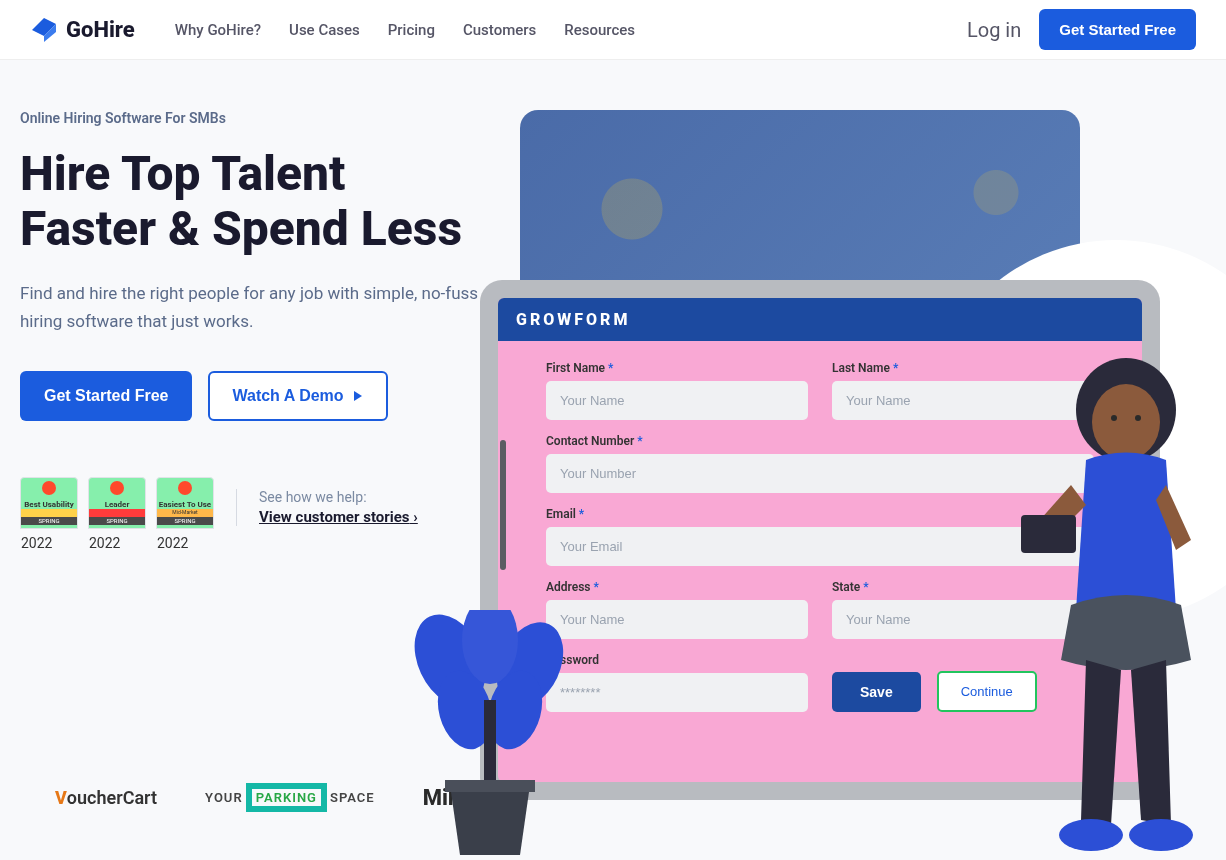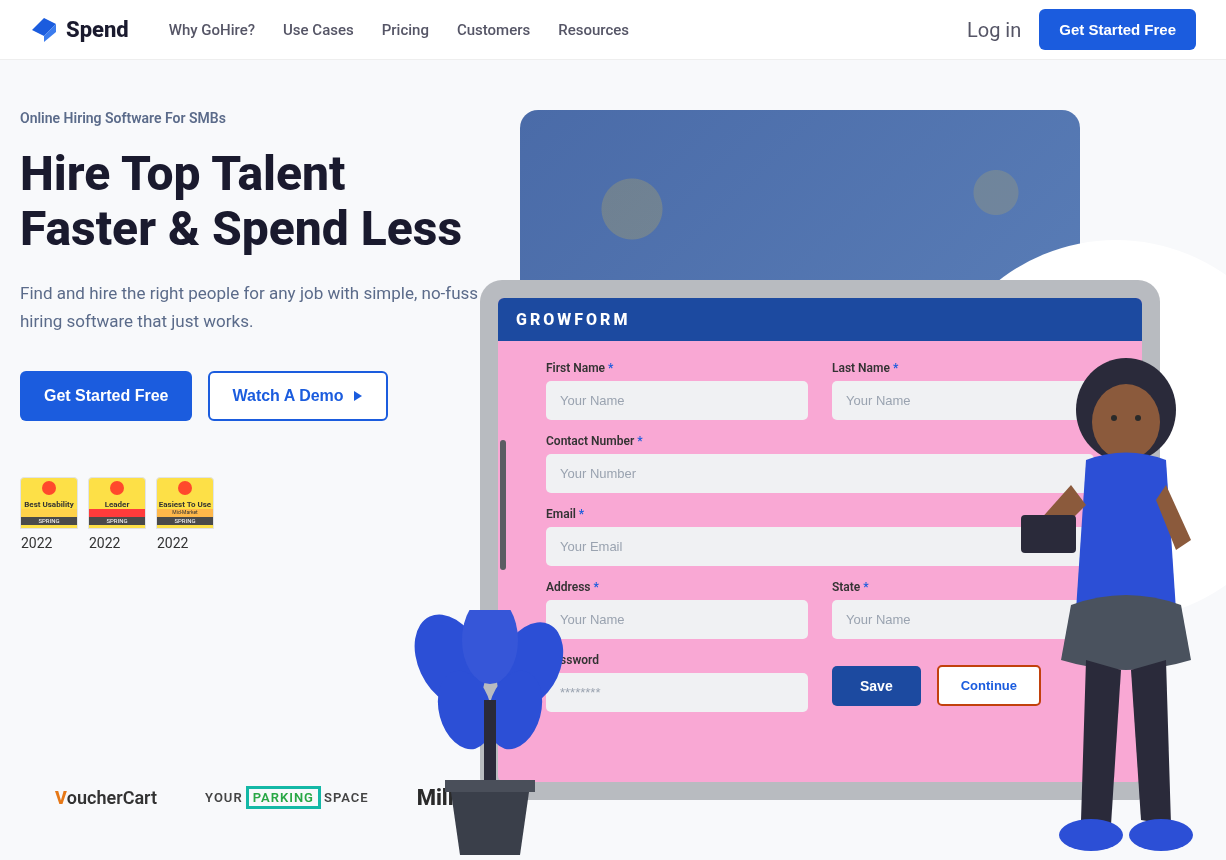--- a/index.html
+++ b/index.html
@@ -17,21 +17,21 @@
 .eyebrow{color:#5b6b8a;font-size:14px;font-weight:600;margin-bottom:20px}
 h1{font-size:48px;font-weight:800;color:#1a1a2e;line-height:1.15;margin-bottom:24px}
 .subtitle{color:#5b6b8a;font-size:17px;line-height:1.6;margin-bottom:36px}
 .cta-row{display:flex;gap:16px;margin-bottom:56px}
 .btn-cta{background:#1b5cde;color:#fff;border:none;padding:16px 24px;border-radius:6px;font-size:16px;font-weight:700;cursor:pointer}
 .btn-outline{background:#fff;color:#1b5cde;border:2px solid #1b5cde;padding:14px 22px;border-radius:6px;font-size:16px;font-weight:700;cursor:pointer;display:flex;align-items:center;gap:8px}
 .btn-outline svg{width:12px;height:12px}
 .social-proof{display:flex;align-items:center;gap:22px}
 .badges{display:flex;gap:10px}
 .badge{width:58px;height:62px;position:relative}
-.badge-body{width:58px;height:52px;background:#fde047;border:1px solid #e0e3e8;border-radius:4px 4px 0 0;padding:4px 0;text-align:center;font-size:7px;line-height:1.2;color:#333;position:relative}
+.badge-body{width:58px;height:52px;background:#86efac;border:1px solid #e0e3e8;border-radius:4px 4px 0 0;padding:4px 0;text-align:center;font-size:7px;line-height:1.2;color:#333;position:relative}
 .badge-body::before{content:'';position:absolute;top:3px;left:50%;transform:translateX(-50%);width:14px;height:14px;background:#ff492c;border-radius:50%}
 .badge-text{margin-top:18px;font-weight:700;font-size:8px}
 .badge-strip{height:8px;width:100%}
 .badge-year{font-size:14px;text-align:left;margin-top:10px}
 .sp-text{border-left:1px solid #d6dae2;padding-left:22px}
 .sp-label{color:#7b8aa2;font-size:14px;margin-bottom:2px}
 .sp-link{color:#1a1a2e;font-size:15px;font-weight:700;text-decoration:underline;cursor:pointer}
 .hero-right{flex:0 0 540px;position:relative}
 .hero-image{width:560px;height:330px;background:linear-gradient(135deg,#4a6ba8 0%,#5b7fb8 100%);border-radius:18px;position:absolute;top:0;left:0;overflow:hidden}
 .hero-image::after{content:'';position:absolute;inset:0;background:radial-gradient(circle at 20% 30%,rgba(240,200,60,.3) 30px,transparent 31px),radial-gradient(circle at 85% 25%,rgba(240,200,60,.25) 22px,transparent 23px);opacity:.7}
@@ -42,44 +42,44 @@
 .tablet-screen{background:#f9a8d4;width:100%;height:100%;border-radius:6px;overflow:hidden}
 .form-header{background:#1c4aa0;color:#fff;padding:12px 18px;font-size:16px;font-weight:800;letter-spacing:3px}
 .form-body{padding:20px 48px}
 .form-row{display:flex;gap:24px;margin-bottom:14px}
 .form-group{flex:1}
 .form-group.full{flex:0 0 100%}
 .form-label{font-size:12px;color:#333;font-weight:600;margin-bottom:6px;display:block}
 .form-label .req{color:#1b5cde}
 .form-input{width:100%;padding:12px 14px;border:none;background:#f0f1f3;border-radius:5px;font-size:13px;color:#333}
 .form-input::placeholder{color:#9aa3b0}
-.form-actions{display:flex;gap:16px;align-items:center;margin-top:6px}
+.form-actions{display:flex;gap:16px;align-items:flex-end;margin-top:6px}
 .btn-save{background:#1c4aa0;color:#fff;border:none;padding:12px 28px;border-radius:5px;font-size:14px;font-weight:600;cursor:pointer}
-.btn-continue{background:#fff;color:#1b5cde;border:2px solid #c2410c;padding:11px 22px;border-radius:5px;font-size:13px;font-weight:700;cursor:pointer}
+.btn-continue{background:#fff;color:#1b5cde;border:2px solid #22c55e;padding:11px 22px;border-radius:5px;font-size:13px;font-weight:400;cursor:pointer}
 .scrollbar{position:absolute;left:20px;top:160px;width:6px;height:130px;background:#5a5d62;border-radius:3px}
 .circle-bg{position:absolute;top:240px;right:-80px;width:380px;height:380px;background:#fff;border-radius:50%;z-index:3}
 .illustration{position:absolute;top:350px;right:-10px;width:220px;height:510px;z-index:8}
 .logos{position:absolute;bottom:50px;left:55px;display:flex;align-items:center;gap:48px;z-index:2}
 .logo-item{font-size:18px;color:#444;font-weight:600}
 .logo-vc{color:#333}.logo-vc .v{color:#e67817;font-weight:800}
 .logo-yps{font-size:13px;letter-spacing:1px}
-.logo-yps .park{border:3px solid #14b8a6;padding:1px 4px;color:#28a745;margin:0 3px}
+.logo-yps .park{border:6px solid #14b8a6;padding:1px 4px;color:#28a745;margin:0 3px}
 .logo-mill{font-size:22px;font-weight:800;color:#2a2a2a}
 .plant{position:absolute;bottom:0;left:390px;z-index:6}
 </style>
 </head>
 <body>
 
 <div class="header">
   <div class="logo">
     <svg width="28" height="28" viewBox="0 0 28 28">
         <path d="M2 14 L14 2 L26 8 L14 20 Z" fill="#1b5cde"></path>
         <path d="M14 20 L26 8 L26 16 L14 26 Z" fill="#3b7cee"></path>
       </svg>
-    <span>Spend</span>
+    <span>GoHire</span>
   </div>
   <nav class="nav">
     <a href="#">Why GoHire?</a>
     <a href="#">Use Cases</a>
     <a href="#">Pricing</a>
     <a href="#">Customers</a>
     <a href="#">Resources</a>
   </nav>
   <div class="header-right">
     <a href="#" class="login">Log in</a>
@@ -121,20 +121,24 @@
               </div>
           </div>
           <div class="badge">
             <div class="badge-body">
                 <div class="badge-text">Easiest To Use</div>
                 <div class="badge-strip" style="background:#ffb84a;font-size:5px;color:#333">Mid-Market</div>
                 <div class="badge-strip" style="background:#4a4a4a;font-size:6px;color:#fff">SPRING</div>
                 <div class="badge-year">2022</div>
               </div>
           </div>
+        </div>
+        <div class="sp-text">
+          <div class="sp-label">See how we help:</div>
+          <a class="sp-link"><span>View customer stories</span> ›</a>
         </div>
       </div>
     </div>
     <div class="hero-right">
       <div class="hero-image">
         <div class="people">
             <div class="person"></div>
             <div class="person" style="height:160px"></div>
             <div class="person"></div>
             <div class="person" style="height:150px"></div>

